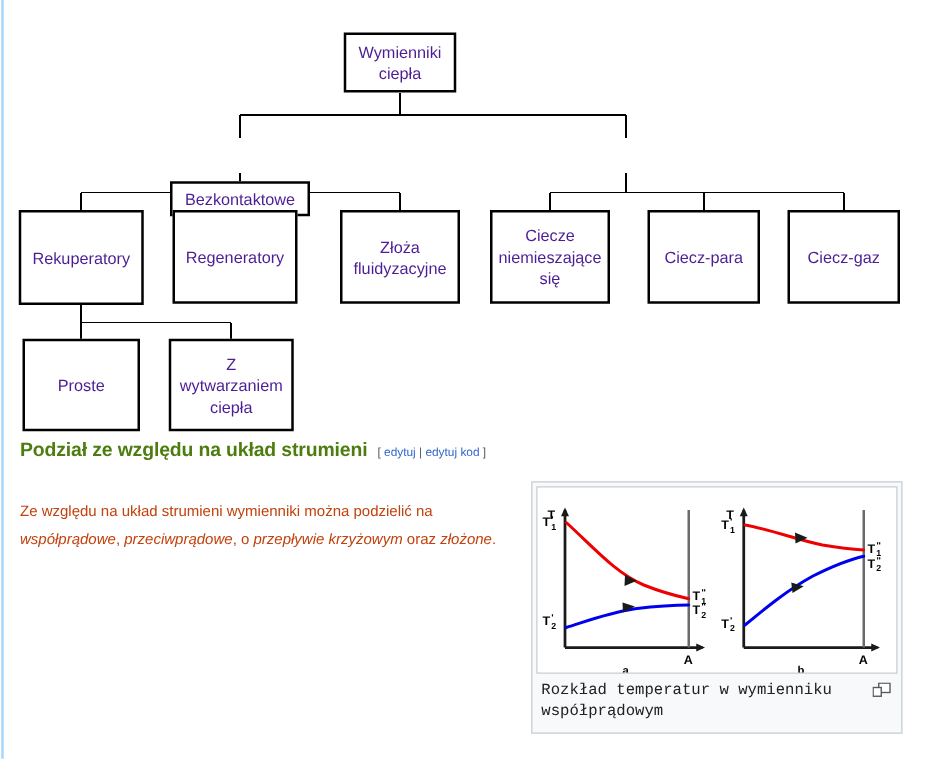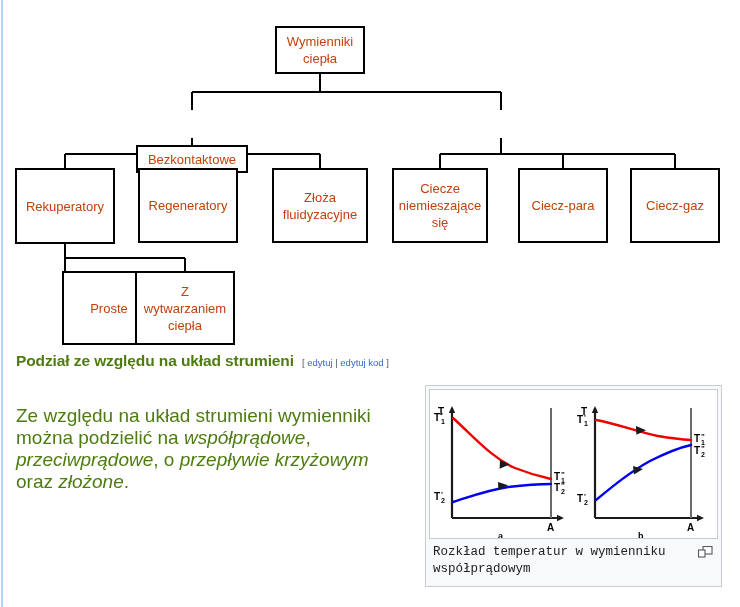--- a/index.html
+++ b/index.html
@@ -33,21 +33,21 @@
     position: absolute;
     box-sizing: border-box;
     border: 2px solid #000000;
     background: #ffffff;
     display: flex;
     align-items: center;
     justify-content: center;
     text-align: center;
     font-size: 13px;
     line-height: 17px;
-    color: #c2410c;
+    color: #4c1d95;
     padding: 2px 3px;
   }
   .node span { display: block; }
   #tree-lines {
     position: absolute;
     left: 0; top: 0;
     width: 740px; height: 350px;
     pointer-events: none;
   }
 
@@ -79,23 +79,23 @@
     color: #3366cc;
     text-decoration: none;
   }
   .brk { color: #54595d; }
 
   
   #intro {
     position: absolute;
     left: 16px; top: 386px;
     width: 392px;
-    font-size: 19px;
+    font-size: 12px;
     line-height: 22px;
-    color: #4d7c0f;
+    color: #c2410c;
   }
   #intro i { font-style: italic; }
 
   
   #figure {
     position: absolute;
     left: 425px; top: 385px;
     width: 297px;
     box-sizing: border-box;
     border: 1px solid #c8ccd1;
@@ -195,21 +195,21 @@
   </div>
 
   <div class="node" style="left:630px; top:168px; width:90px; height:75px;">
     <span>Ciecz-gaz</span>
   </div>
 
   <div class="node" style="left:518px; top:168px; width:90px; height:75px;">
     <span>Ciecz-para</span>
   </div>
 
-  <div class="node" style="left:18px; top:271px; width:94px; height:74px;margin-left:44px;">
+  <div class="node" style="left:18px; top:271px; width:94px; height:74px;">
     <span>Proste</span>
   </div>
 
   <div class="node" style="left:135px; top:271px; width:100px; height:74px;">
     <div>
       <span>Z</span>
       <span>wytwarzaniem</span>
       <span>ciepła</span>
     </div>
   </div>

